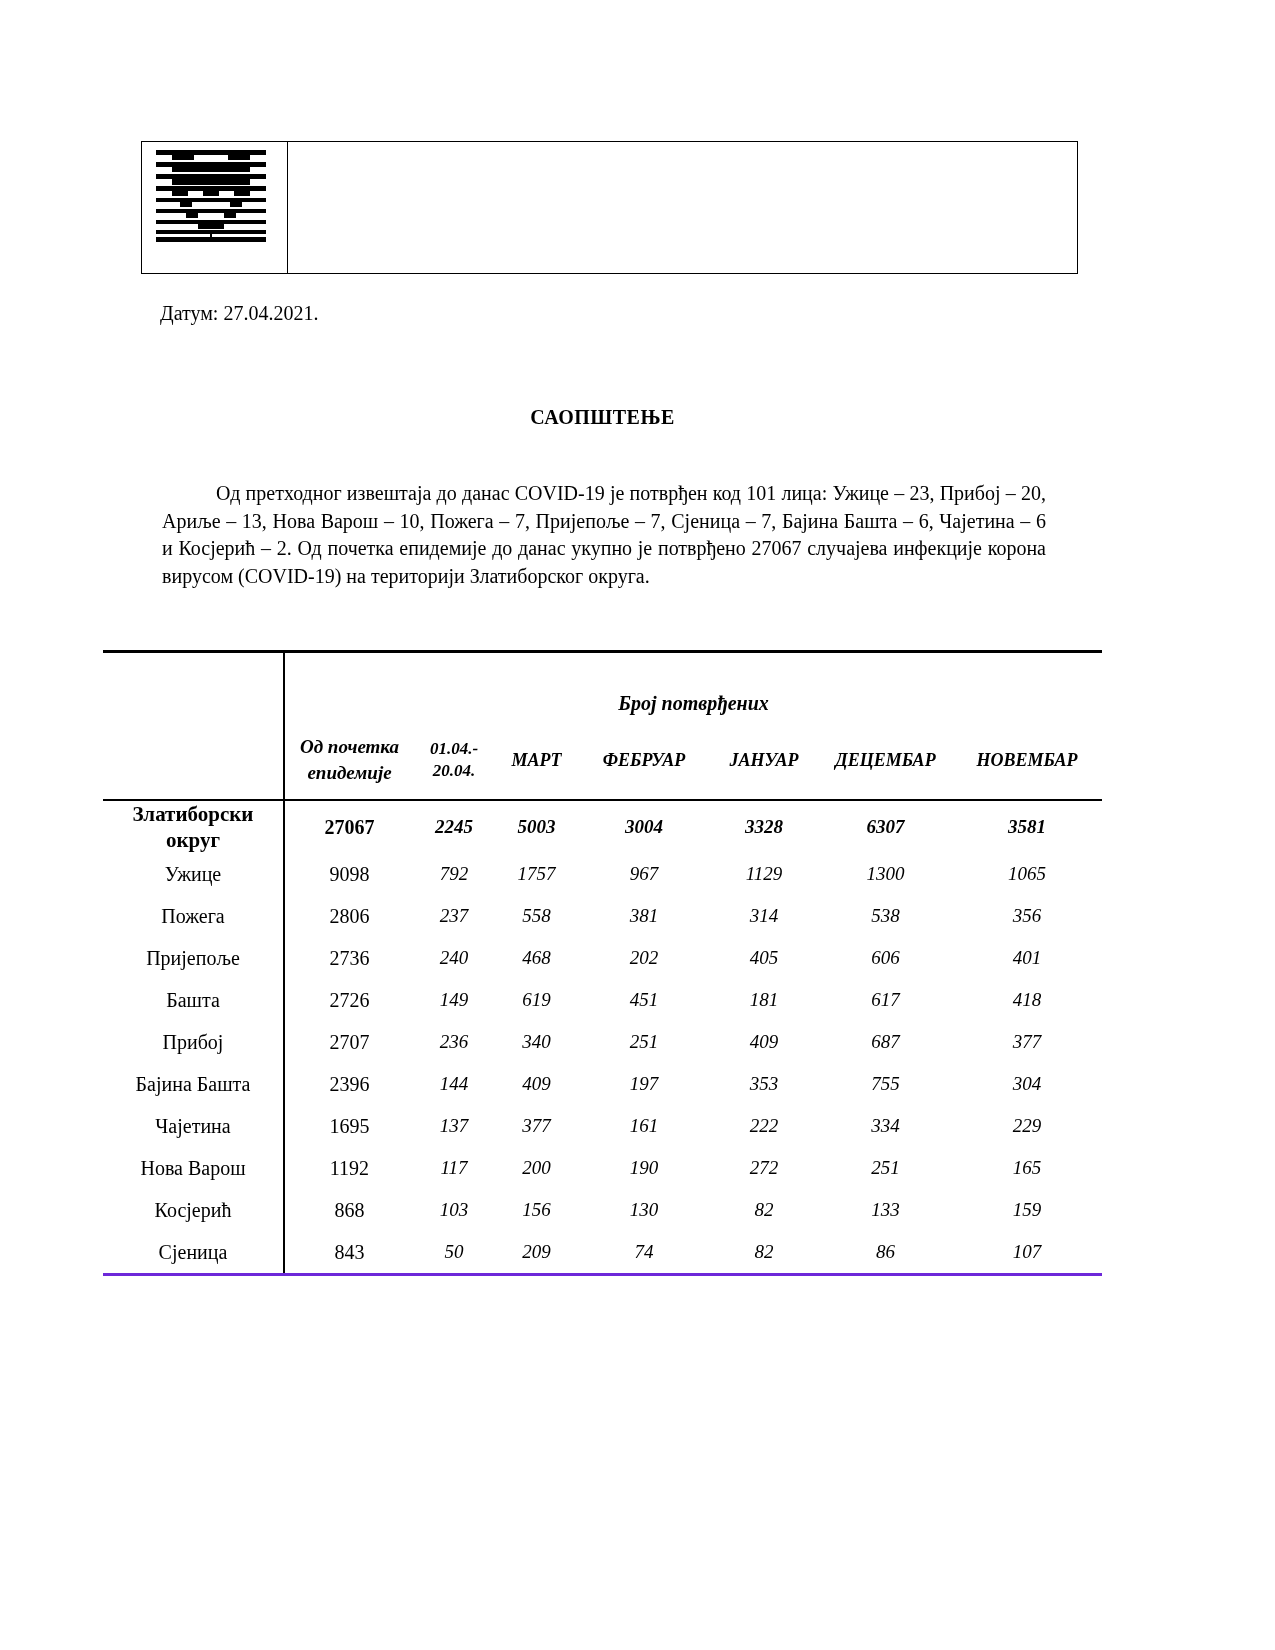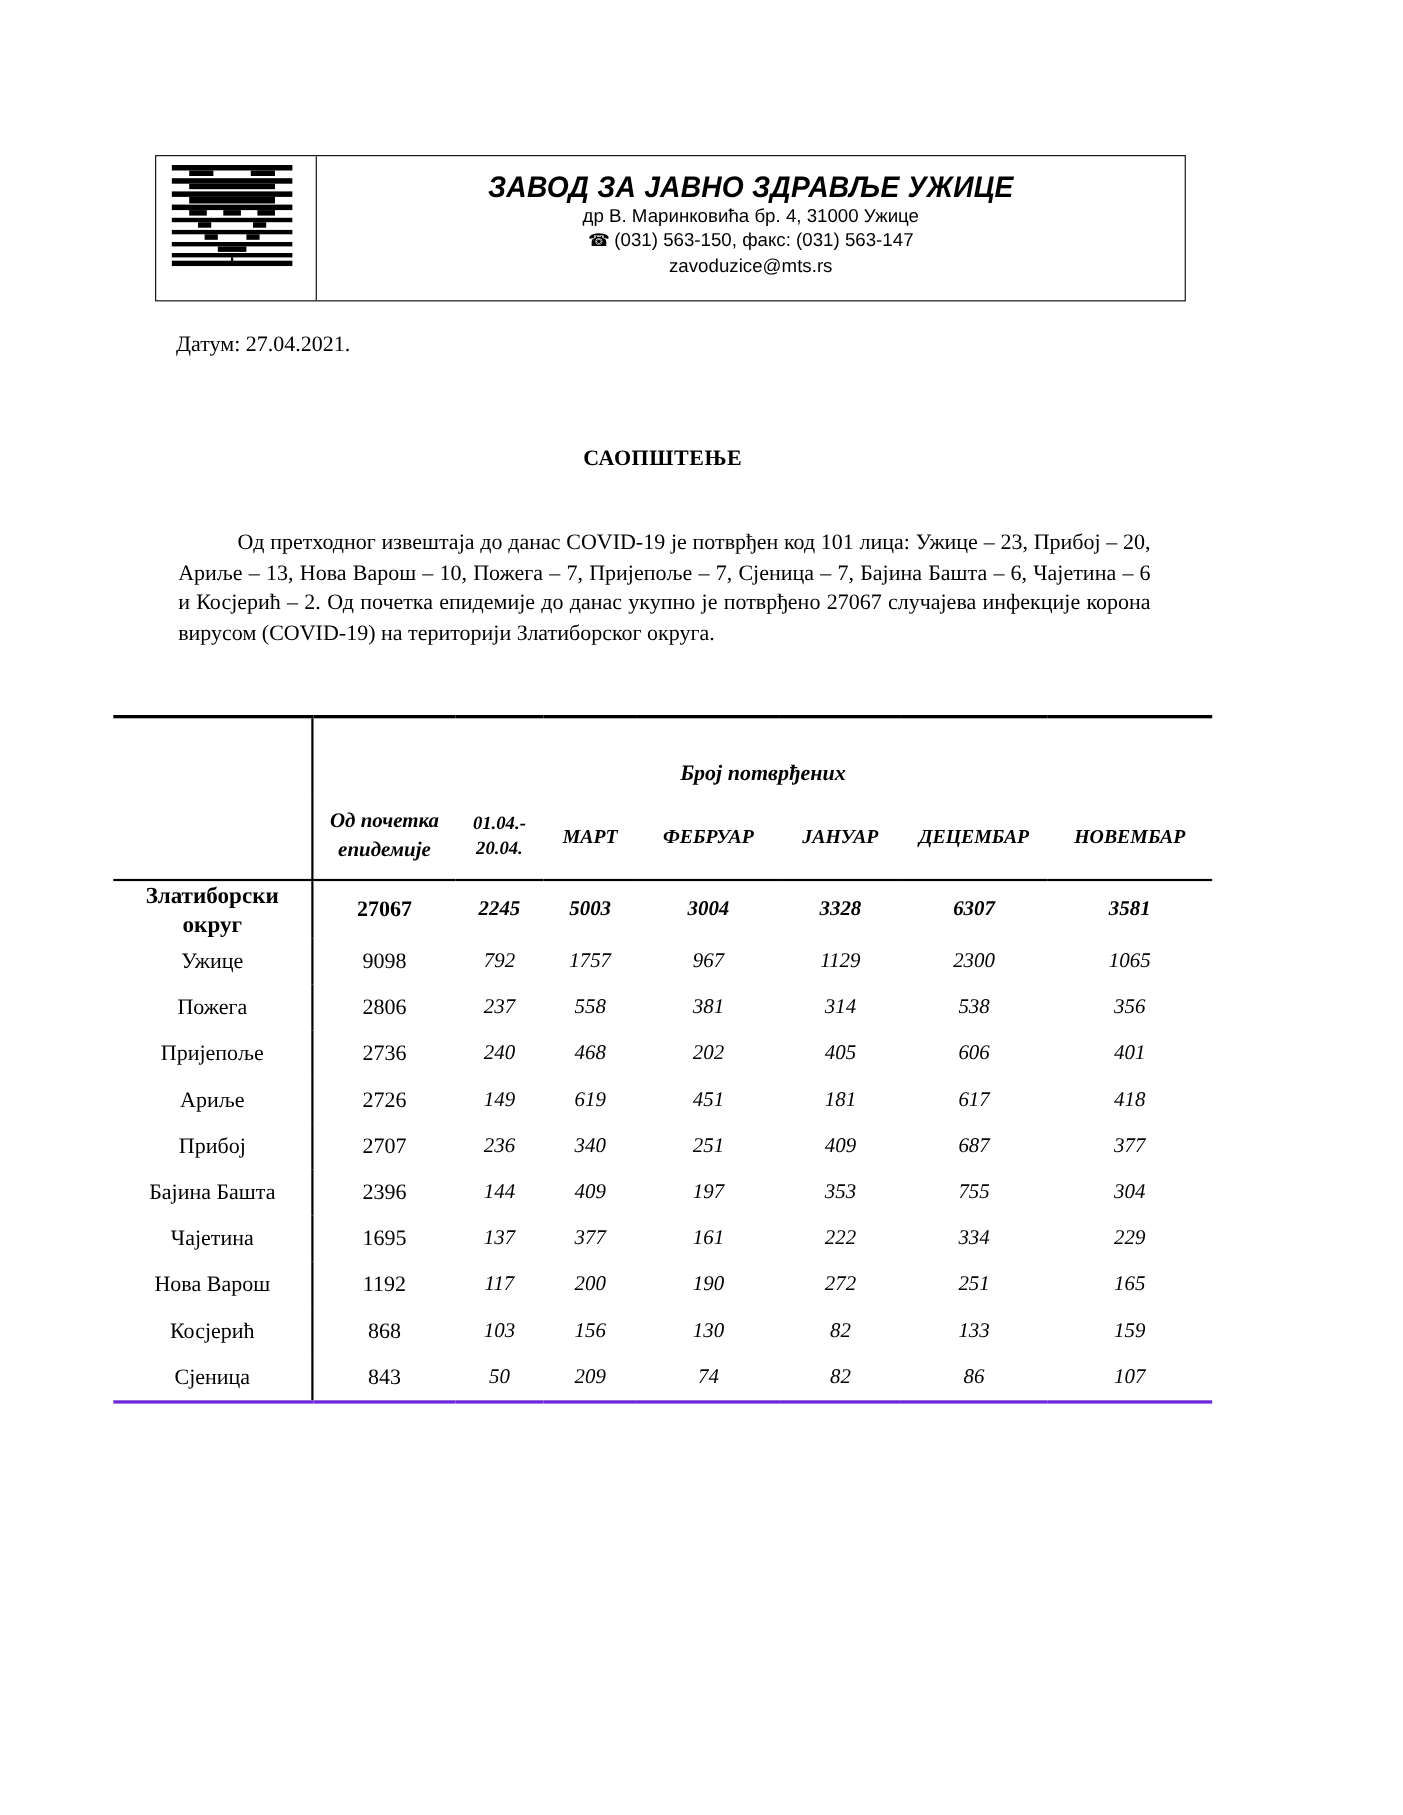--- a/index.html
+++ b/index.html
@@ -59,28 +59,20 @@
         <rect x="30" y="65" width="12" height="5"></rect>
           <rect x="68" y="65" width="12" height="5"></rect>
         <rect x="0" y="72" width="110" height="4"></rect>
         <rect x="42" y="76" width="26" height="5"></rect>
         <rect x="0" y="82" width="110" height="4"></rect>
         <rect x="54" y="86" width="2" height="6"></rect>
         <rect x="0" y="89" width="110" height="5"></rect>
       </g>
     </svg>
   </div>
-  <div class="info-cell">
-    <div class="org-name">ЗАВОД ЗА ЈАВНО ЗДРАВЉЕ УЖИЦЕ</div>
-    <div class="org-line">др В. Маринковића бр. 4, 31000 Ужице</div>
-    <div class="org-line">
-      <span class="phone-icon">☎</span><span>(031) 563-150, факс: (031) 563-147</span>
-    </div>
-    <div class="org-line">zavoduzice@mts.rs</div>
-  </div>
 </div>
 
 <div class="date">Датум: 27.04.2021.</div>
 
 <div class="title">САОПШТЕЊЕ</div>
 
 <p class="paragraph">Од претходног извештаја до данас COVID-19 је потврђен код 101 лица: Ужице – 23, Прибој – 20, Ариље – 13, Нова Варош – 10, Пожега – 7, Пријепоље – 7, Сјеница – 7, Бајина Башта – 6, Чајетина – 6 и Косјерић – 2. Од почетка епидемије до данас укупно је потврђено 27067 случајева инфекције корона вирусом (COVID-19) на територији Златиборског округа.</p>
 
 <div class="table-wrap">
   <table>
@@ -120,21 +112,21 @@
         <td class="num">6307</td>
         <td class="num">3581</td>
       </tr>
       <tr>
         <td class="col-name">Ужице</td>
         <td class="total">9098</td>
         <td class="num">792</td>
         <td class="num">1757</td>
         <td class="num">967</td>
         <td class="num">1129</td>
-        <td class="num">2300</td>
+        <td class="num">1300</td>
         <td class="num">1065</td>
       </tr>
       <tr>
         <td class="col-name">Пожега</td>
         <td class="total">2806</td>
         <td class="num">237</td>
         <td class="num">558</td>
         <td class="num">381</td>
         <td class="num">314</td>
         <td class="num">538</td>
@@ -144,21 +136,21 @@
         <td class="col-name">Пријепоље</td>
         <td class="total">2736</td>
         <td class="num">240</td>
         <td class="num">468</td>
         <td class="num">202</td>
         <td class="num">405</td>
         <td class="num">606</td>
         <td class="num">401</td>
       </tr>
       <tr>
-        <td class="col-name">Ариље</td>
+        <td class="col-name">Башта</td>
         <td class="total">2726</td>
         <td class="num">149</td>
         <td class="num">619</td>
         <td class="num">451</td>
         <td class="num">181</td>
         <td class="num">617</td>
         <td class="num">418</td>
       </tr>
       <tr>
         <td class="col-name">Прибој</td>

